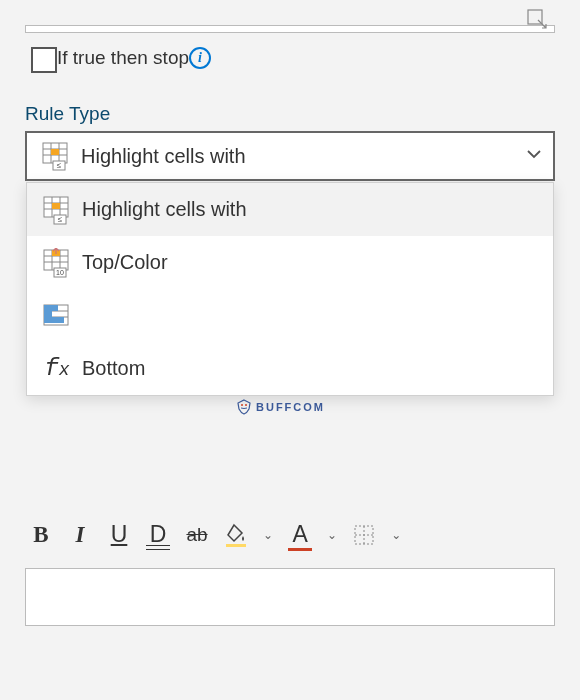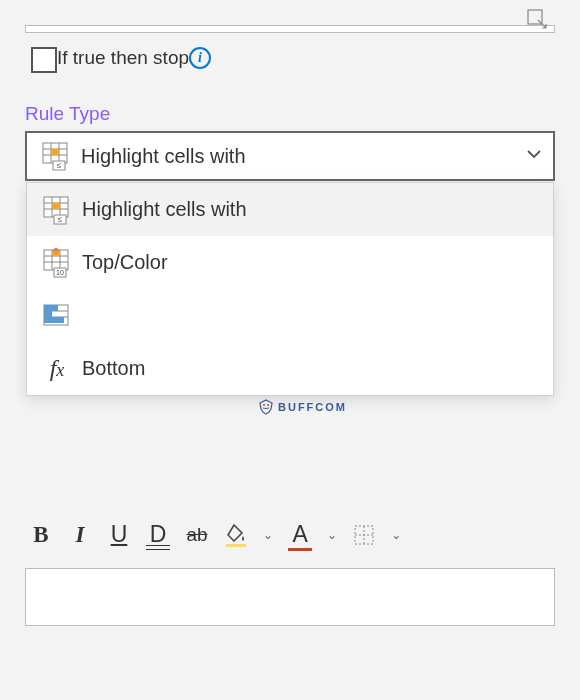--- a/index.html
+++ b/index.html
@@ -52,21 +52,21 @@
     display: inline-flex;
     align-items: center;
     justify-content: center;
     font-size: 14px;
     font-weight: bold;
     font-family: Georgia, serif;
     font-style: italic;
   }
   .section-label {
     font-size: 19px;
-    color: #8b5cf6;
+    color: #0c4a6e;
     margin-bottom: 6px;
   }
   .select-box {
     border: 2px solid #666;
     background: #fff;
     height: 50px;
     display: flex;
     align-items: center;
     padding: 0 10px;
     position: relative;
@@ -110,21 +110,21 @@
     display: flex;
     align-items: center;
     justify-content: center;
   }
   .option-text {
     font-size: 20px;
     padding-left: 6px;
   }
   .watermark {
     position: absolute;
-    left: 258px;
+    left: 236px;
     top: 399px;
     z-index: 20;
     display: flex;
     align-items: center;
     gap: 4px;
     font-size: 11px;
     letter-spacing: 2px;
     color: #3b5998;
     font-weight: bold;
   }
@@ -157,21 +157,21 @@
   }
   .strike { text-decoration: line-through; }
   .mini-chev { font-size: 12px; color: #666; }
   .preview-box {
     background: #fff;
     border: 1px solid #bbb;
     height: 58px;
     margin-top: 20px;
   }
   .fx-icon {
-    font-family: Liberation Serif, serif;
+    font-family: Liberation Mono, monospace;
     font-style: italic;
     font-size: 24px;
   }
 </style>
 </head>
 <body>
 
 <div class="panel">
   <div class="top-field">
     <span class="top-field-icon">

